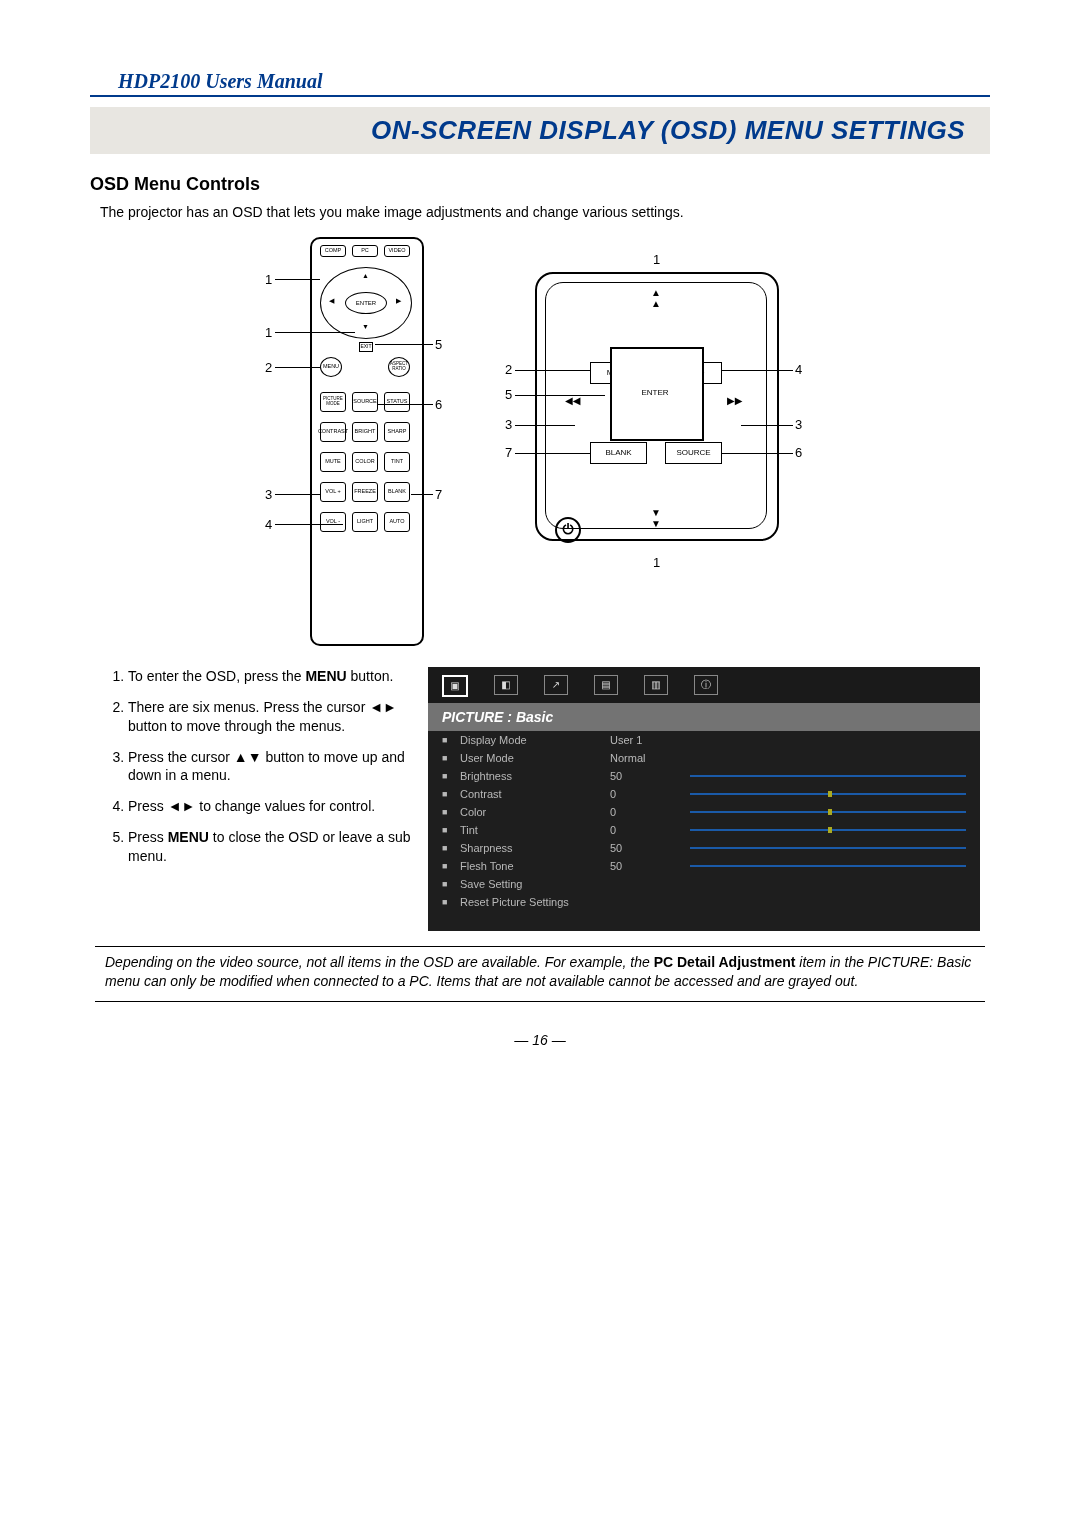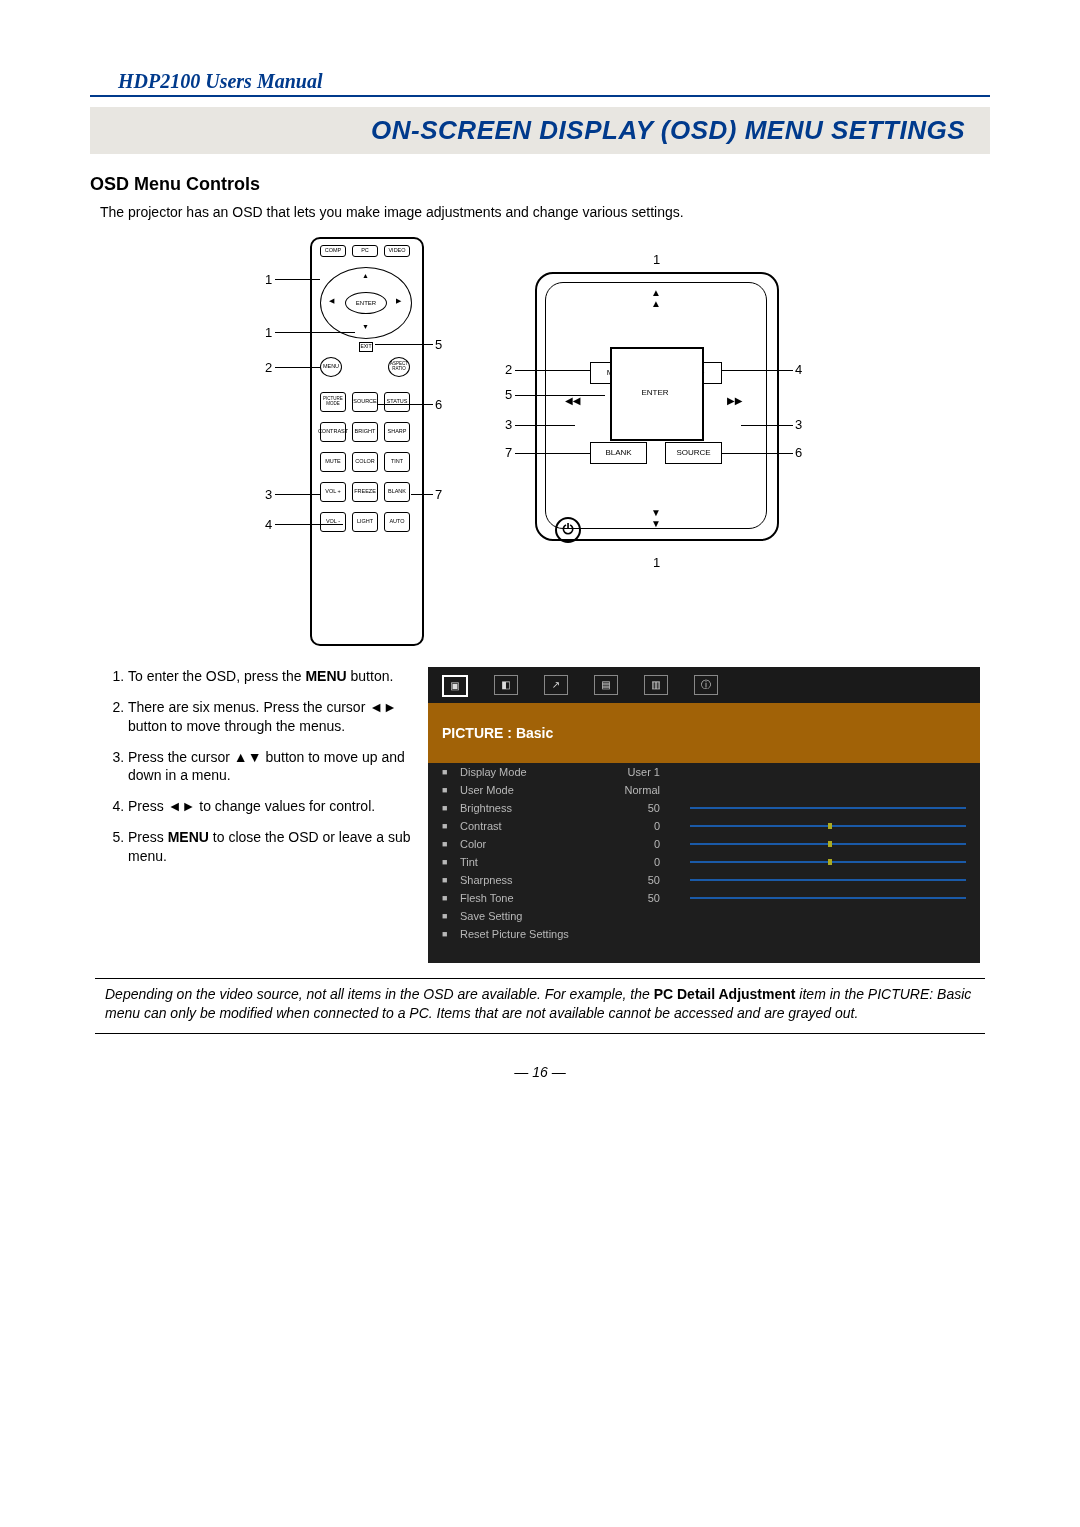--- a/index.html
+++ b/index.html
@@ -204,36 +204,37 @@
     background: #1a1a1a;
   }
   .osd-tab {
     width: 22px; height: 18px;
     border: 1px solid #888;
     display:flex;align-items:center;justify-content:center;
     font-size:10px;
   }
   .osd-tab.sel { border: 2px solid #fff; }
   .osd-title {
-    background: #a16207;
+    background: #737373;
     color: #fff;
     font-weight: bold;
-    padding: 22px 14px;
+    padding: 6px 14px;
     font-size: 14px;
+    font-style: italic;
   }
   .osd-row {
     display: flex;
     align-items: center;
     padding: 3px 14px;
     font-size: 11px;
     color: #b8b8b8;
   }
   .osd-row .ico { width: 18px; font-size:9px; }
   .osd-row .lbl { flex: 0 0 150px; }
-  .osd-row .val { width: 50px; text-align: right; }
+  .osd-row .val { width: 50px; text-align: left; }
   .osd-row .bar {
     flex: 1;
     height: 2px;
     background: #1a5aa8;
     margin-left: 30px;
     position: relative;
   }
   .osd-row .bar.mid::after{
     content:"";position:absolute;left:50%;top:-2px;width:4px;height:6px;background:#aa2;}
   .note-box {

